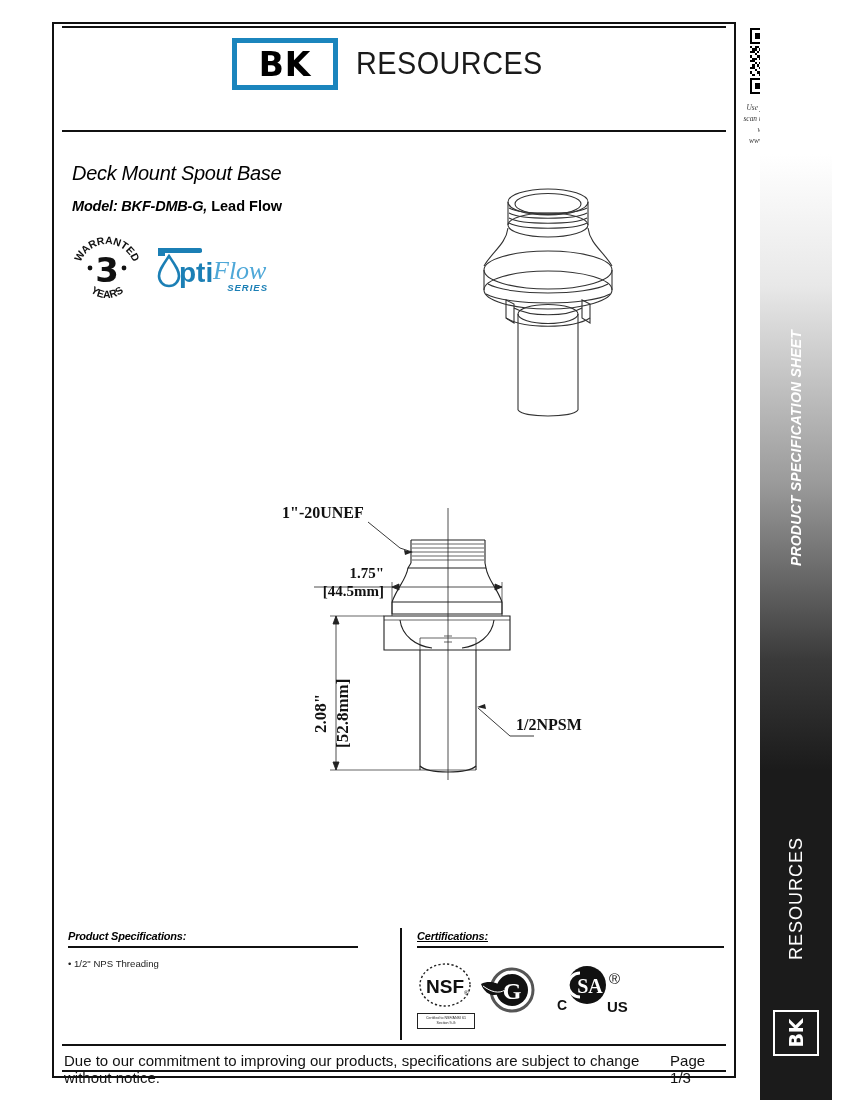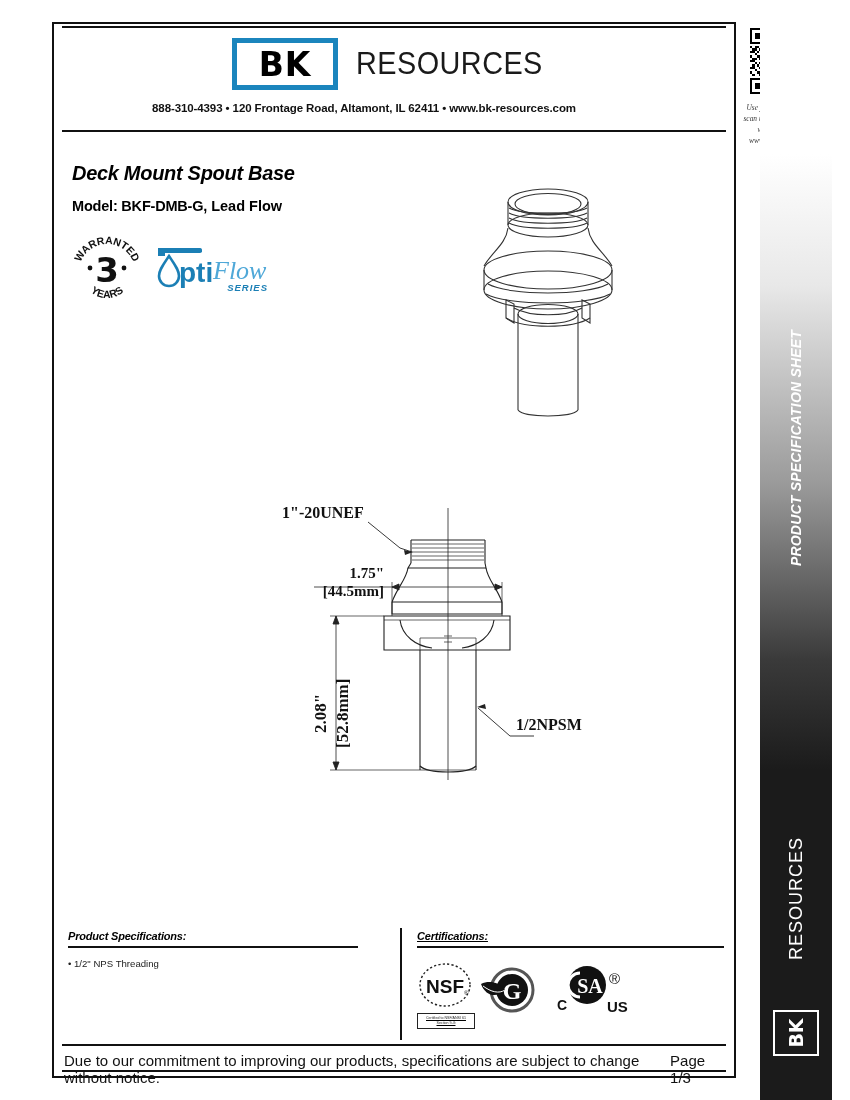--- a/index.html
+++ b/index.html
@@ -22,44 +22,44 @@
            font-size:11.5px;font-weight:bold;letter-spacing:-.1px;color:#111;}
   .hrule{position:absolute;background:#111;}
 
   
   .qr-block{position:absolute;left:737px;top:28px;width:92px;text-align:center;}
   .qr-code{width:66px;height:66px;margin:0 auto;}
   .qr-cap{font-size:7.4px;font-style:italic;line-height:1.5;color:#3a3a3a;margin-top:4px;
           font-family:"Liberation Serif",serif;}
 
   
-  .title{position:absolute;left:72px;top:162px;font-size:20px;font-weight:bold;
+  .title{position:absolute;left:72px;top:162px;font-size:20px;font-weight:normal;
          font-style:italic;letter-spacing:-.3px;}
   .subtitle{position:absolute;left:72px;top:198px;font-size:14.5px;}
-  .subtitle .mi{font-weight:bold;letter-spacing:-.2px;}
+  .subtitle .mi{font-style:italic;font-weight:bold;letter-spacing:-.2px;}
   .subtitle .lf{font-weight:bold;}
 
   
   .warranty{position:absolute;left:70px;top:232px;width:74px;height:70px;}
   .optiflow{position:absolute;left:150px;top:238px;width:120px;height:58px;}
 
   
   .iso-draw{position:absolute;left:462px;top:178px;width:172px;height:244px;}
   .dim-draw{position:absolute;left:272px;top:498px;width:352px;height:300px;}
 
   
   .sec{position:absolute;}
   .sec-h{font-size:11px;font-weight:bold;font-style:italic;letter-spacing:-.2px;}
   .sec-rule{height:2px;background:#111;margin-top:4px;}
   .spec-list{margin:9px 0 0 0;padding:0;list-style:none;font-size:9.6px;line-height:1.48;color:#222;}
   .spec-list li:before{content:"• ";}
   .vdiv{position:absolute;left:400px;top:928px;width:2px;height:112px;background:#111;}
 
   .cert-row{position:absolute;left:417px;top:962px;display:flex;align-items:flex-start;}
-  .nsf-wrap{width:58px;text-decoration:underline;}
+  .nsf-wrap{width:58px;}
   .nsf-cap{border:1px solid #222;font-size:3.6px;line-height:1.35;text-align:center;
            padding:2px 1px;margin-top:1px;color:#222;}
 
   
   .footer{position:absolute;left:64px;top:1052px;width:660px;
           display:flex;justify-content:space-between;font-size:15px;color:#111;}
 
   
   .sidebar{position:absolute;left:760px;top:0;width:72px;height:1100px;
            background:linear-gradient(to bottom,#ffffff 0%,#ffffff 14%,#e8e8e8 26%,
@@ -81,21 +81,20 @@
 
 <div class="page-border"></div>
 
 <div class="header">
   <div class="logo-wrap">
     <div class="logo-box">
       <span class="logo-bk">BK</span>
     </div>
     <span class="logo-res">RESOURCES</span>
   </div>
-  <div class="contact">888-310-4393 • 120 Frontage Road, Altamont, IL 62411 • www.bk-resources.com</div>
 </div>
 <div class="hrule" style="left:62px;top:26px;width:664px;height:2px;"></div>
 <div class="hrule" style="left:62px;top:130px;width:664px;height:2px;"></div>
 
 <div class="qr-block">
   <svg class="qr-code" viewBox="0 0 29 29" shape-rendering="crispEdges">
     <rect width="29" height="29" fill="#fff"></rect>
     <g fill="#000">
       <rect x="0" y="0" width="7" height="1"></rect>
         <rect x="0" y="6" width="7" height="1"></rect>

